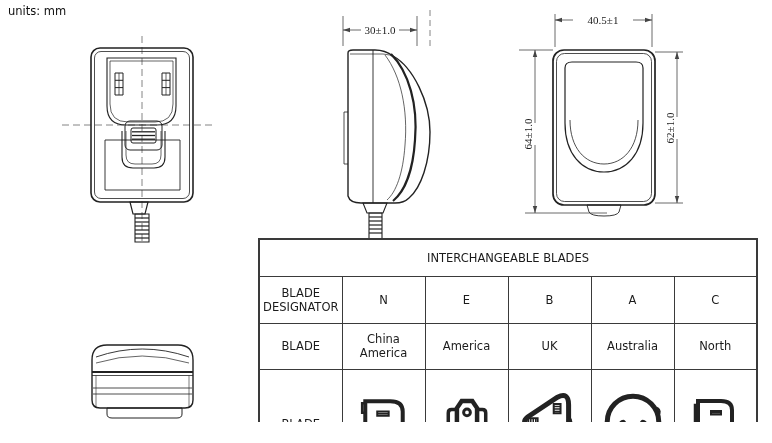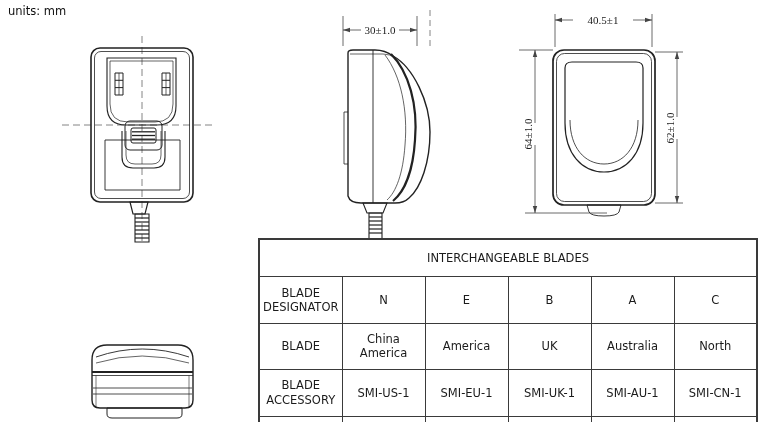--- a/index.html
+++ b/index.html
@@ -170,28 +170,20 @@
       <td class="c5">C</td>
     </tr>
     <tr class="r-region">
       <td class="rowlabel">BLADE</td>
       <td>China America</td>
       <td>America</td>
       <td>UK</td>
       <td>Australia</td>
       <td>North</td>
     </tr>
-    <tr class="r-accessory">
-      <td class="rowlabel">BLADE ACCESSORY</td>
-      <td>SMI-US-1</td>
-      <td>SMI-EU-1</td>
-      <td>SMI-UK-1</td>
-      <td>SMI-AU-1</td>
-      <td>SMI-CN-1</td>
-    </tr>
     <tr class="r-blade">
       <td class="rowlabel">BLADE</td>
       <td>
         <svg width="52" height="52" viewBox="0 0 100 100" fill="none" stroke="#222">
           <path d="M14,10 H62 Q86,10 86,30 V70 Q86,90 62,90 H14 Z" stroke-width="4"></path>
           <path d="M14,14 H8 V32 H14" stroke-width="2.5"></path>
           <path d="M14,68 H8 V86 H14" stroke-width="2.5"></path>
           <rect x="37" y="30" width="22" height="8" stroke-width="2"></rect>
           <line x1="37" y1="34" x2="59" y2="34" stroke-width="1.8"></line>
           <rect x="37" y="62" width="22" height="8" stroke-width="2"></rect>

